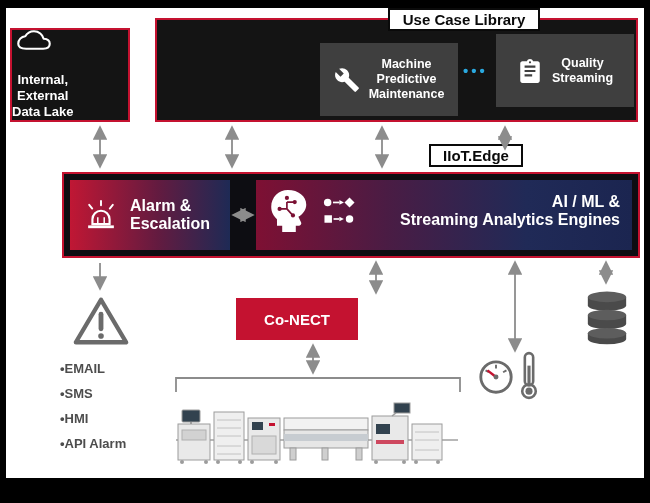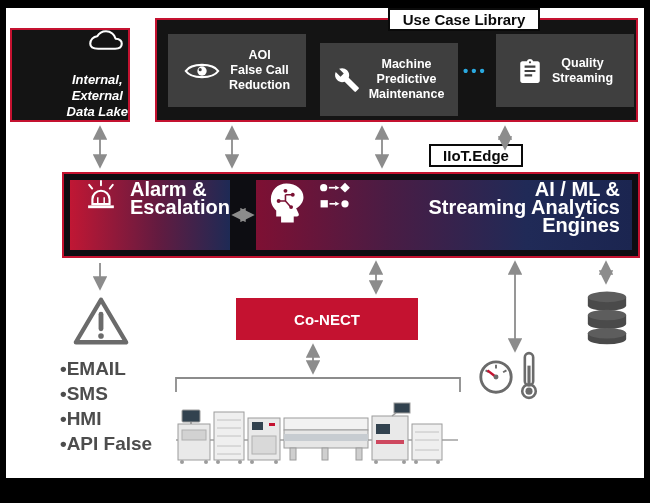--- a/index.html
+++ b/index.html
@@ -5,31 +5,31 @@
   html,body{margin:0;padding:0;background:#fff;font-family:"Liberation Sans",sans-serif;}
   #stage{position:relative;width:650px;height:503px;background:#000;overflow:hidden;}
   .abs{position:absolute;box-sizing:border-box;}
   .white-inner{left:6px;top:8px;width:638px;height:470px;background:#ffffff;}
   .dark-panel{background:#141414;border:2.5px solid #c41230;}
   .titlebox{background:#ffffff;border:2px solid #0a0a0a;color:#0a0a0a;font-weight:bold;
             font-size:15px;display:flex;align-items:center;justify-content:center;z-index:4;}
   .case{background:#3f3f3f;color:#fff;display:flex;align-items:center;justify-content:center;gap:9px;z-index:2;}
   .pre{white-space:pre-line;}
   .case .lbl{font-weight:bold;font-size:12.5px;line-height:15px;text-align:center;}
-  .lake{display:flex;flex-direction:column;align-items:flex-end;justify-content:center;gap:21px;color:#fff;z-index:2;font-style:italic;}
+  .lake{display:flex;flex-direction:column;align-items:flex-start;justify-content:center;gap:21px;color:#fff;z-index:2;}
   .lake .lbl{font-weight:bold;font-size:13px;line-height:16px;text-align:center;}
   .dots{color:#2aa9e0;font-weight:bold;font-size:15px;letter-spacing:3px;z-index:3;}
   .edge-panel{background:#0d0d12;border:2.5px solid #c41230;z-index:1;}
-  .gradbox{display:flex;align-items:flex-start;color:#fff;font-weight:bold;font-size:20px;line-height:18px;z-index:2;}
+  .gradbox{display:flex;align-items:center;color:#fff;font-weight:bold;font-size:16px;line-height:18px;z-index:2;}
   .alarm{background:linear-gradient(90deg,#c01734 0%,#631b40 55%,#1e2a55 100%);gap:10px;padding-left:12px;}
   .aiml{background:linear-gradient(90deg,#7e1033 0%,#4a1c44 35%,#202a57 72%,#1b2550 100%);gap:10px;padding:0 12px 8px 10px;}
   .aiml .lbl{margin-left:auto;text-align:right;}
   .conect{background:#c41230;color:#fff;font-weight:bold;font-size:15px;display:flex;
           align-items:center;justify-content:center;z-index:2;}
-  .bullets{color:#4d4d4d;font-weight:bold;font-size:19px;line-height:25px;z-index:2;}
+  .bullets{color:#4d4d4d;font-weight:bold;font-size:13px;line-height:25px;z-index:2;}
   #connectors{position:absolute;left:0;top:0;z-index:5;pointer-events:none;}
   .icon{display:block;z-index:2;}
 </style>
 </head>
 <body>
 
 <div id="stage">
   <div class="abs white-inner"></div>
 
   <div class="abs dark-panel lake" style="left:10px;top:28px;width:120px;height:94px;">
@@ -37,30 +37,20 @@
       <path d="M19.35 7.04C18.67 3.59 15.64 1 12 1 9.11 1 6.6 2.64 5.35 5.04 2.34 5.36 0 7.91 0 11c0 3.31 2.69 4 6 4h13c2.76 0 5-1.24 5-4 0-2.64-2.05-3.78-4.65-3.96z" transform="translate(0,0) scale(1,0.95)" fill="none" stroke="#ffffff" stroke-width="1.6" stroke-linejoin="round"></path>
     </svg>
     <div class="lbl pre">Internal,
 External
 Data Lake</div>
   </div>
 
   <div class="abs dark-panel" style="left:155px;top:18px;width:483px;height:104px;z-index:1;"></div>
   <div class="abs titlebox" style="left:388px;top:8px;width:152px;height:23px;">Use Case Library</div>
 
-  <div class="abs case" style="left:168px;top:34px;width:138px;height:73px;">
-    <svg class="icon" width="36" height="22" viewBox="0 0 40 24">
-      <path d="M2 12 C8 3 32 3 38 12 C32 21 8 21 2 12 z" fill="none" stroke="#fff" stroke-width="2.4"></path>
-      <circle cx="20" cy="12" r="5.2" fill="#fff"></circle>
-      <circle cx="18" cy="10.5" r="1.7" fill="#3f3f3f"></circle>
-    </svg>
-    <div class="lbl pre">AOI
-False Call
-Reduction</div>
-  </div>
 
   <div class="abs case" style="left:320px;top:22px;width:138px;height:73px;margin-top:21px;">
     <svg class="icon" width="26" height="26" viewBox="0 0 24 24">
       <path d="M22.7 19l-9.1-9.1c.9-2.3.4-5-1.5-6.9-2-2-5-2.4-7.4-1.3L9 6 6 9 1.6 4.7C.4 7.1.9 10.1 2.9 12.1c1.9 1.9 4.6 2.4 6.9 1.5l9.1 9.1c.4.4 1 .4 1.4 0l2.3-2.3c.5-.4.5-1.1.1-1.4z" fill="#fff"></path>
     </svg>
     <div class="lbl pre">Machine
 Predictive
 Maintenance</div>
   </div>
 
@@ -117,32 +107,32 @@
       </g>
       <g stroke="#fff" stroke-width="1.6">
         <line x1="9.5" y1="7" x2="15.5" y2="7"></line>
         <line x1="10" y1="22.5" x2="15.5" y2="22.5"></line>
       </g>
     </svg>
     <div class="lbl pre">AI / ML &amp;
 Streaming Analytics Engines</div>
   </div>
 
-  <div class="abs conect" style="left:236px;top:298px;width:182px;height:42px;">Co-NECT</div>
+  <div class="abs conect" style="left:236px;top:298px;width:122px;height:42px;">Co-NECT</div>
 
   <svg class="abs icon" style="left:72px;top:294px;" width="58" height="54" viewBox="0 0 60 54">
     <path d="M30 5 L56 49 H4 z" fill="none" stroke="#6b6b6b" stroke-width="4.5" stroke-linejoin="round"></path>
     <line x1="30" y1="20" x2="30" y2="35" stroke="#6b6b6b" stroke-width="5" stroke-linecap="round"></line>
     <circle cx="30" cy="42.5" r="2.9" fill="#6b6b6b"></circle>
   </svg>
   <div class="abs bullets" style="left:60px;top:356px;">
     <div>•EMAIL</div>
     <div>•SMS</div>
     <div>•HMI</div>
-    <div>•API False</div>
+    <div>•API Alarm</div>
   </div>
 
   <svg class="abs icon" style="left:477px;top:358px;" width="38" height="38" viewBox="0 0 40 40">
     <circle cx="20" cy="20" r="16" fill="none" stroke="#6b6b6b" stroke-width="3"></circle>
     <g stroke="#6b6b6b" stroke-width="2">
       <line x1="20" y1="7" x2="20" y2="11"></line>
       <line x1="9" y1="13" x2="12.5" y2="15"></line>
       <line x1="31" y1="13" x2="27.5" y2="15"></line>
     </g>
     <line x1="20" y1="20" x2="11" y2="13" stroke="#c41230" stroke-width="2.6"></line>

